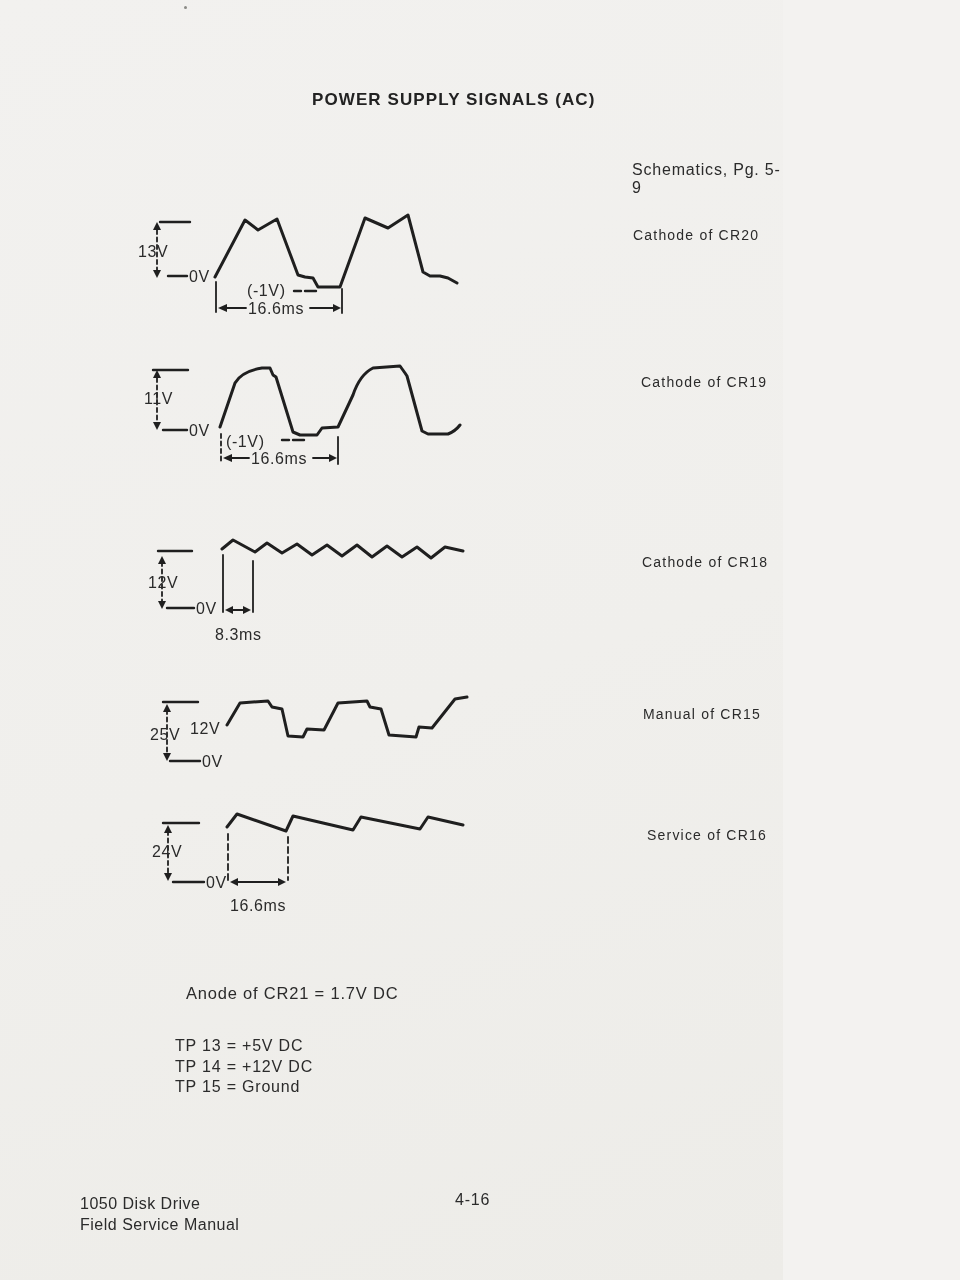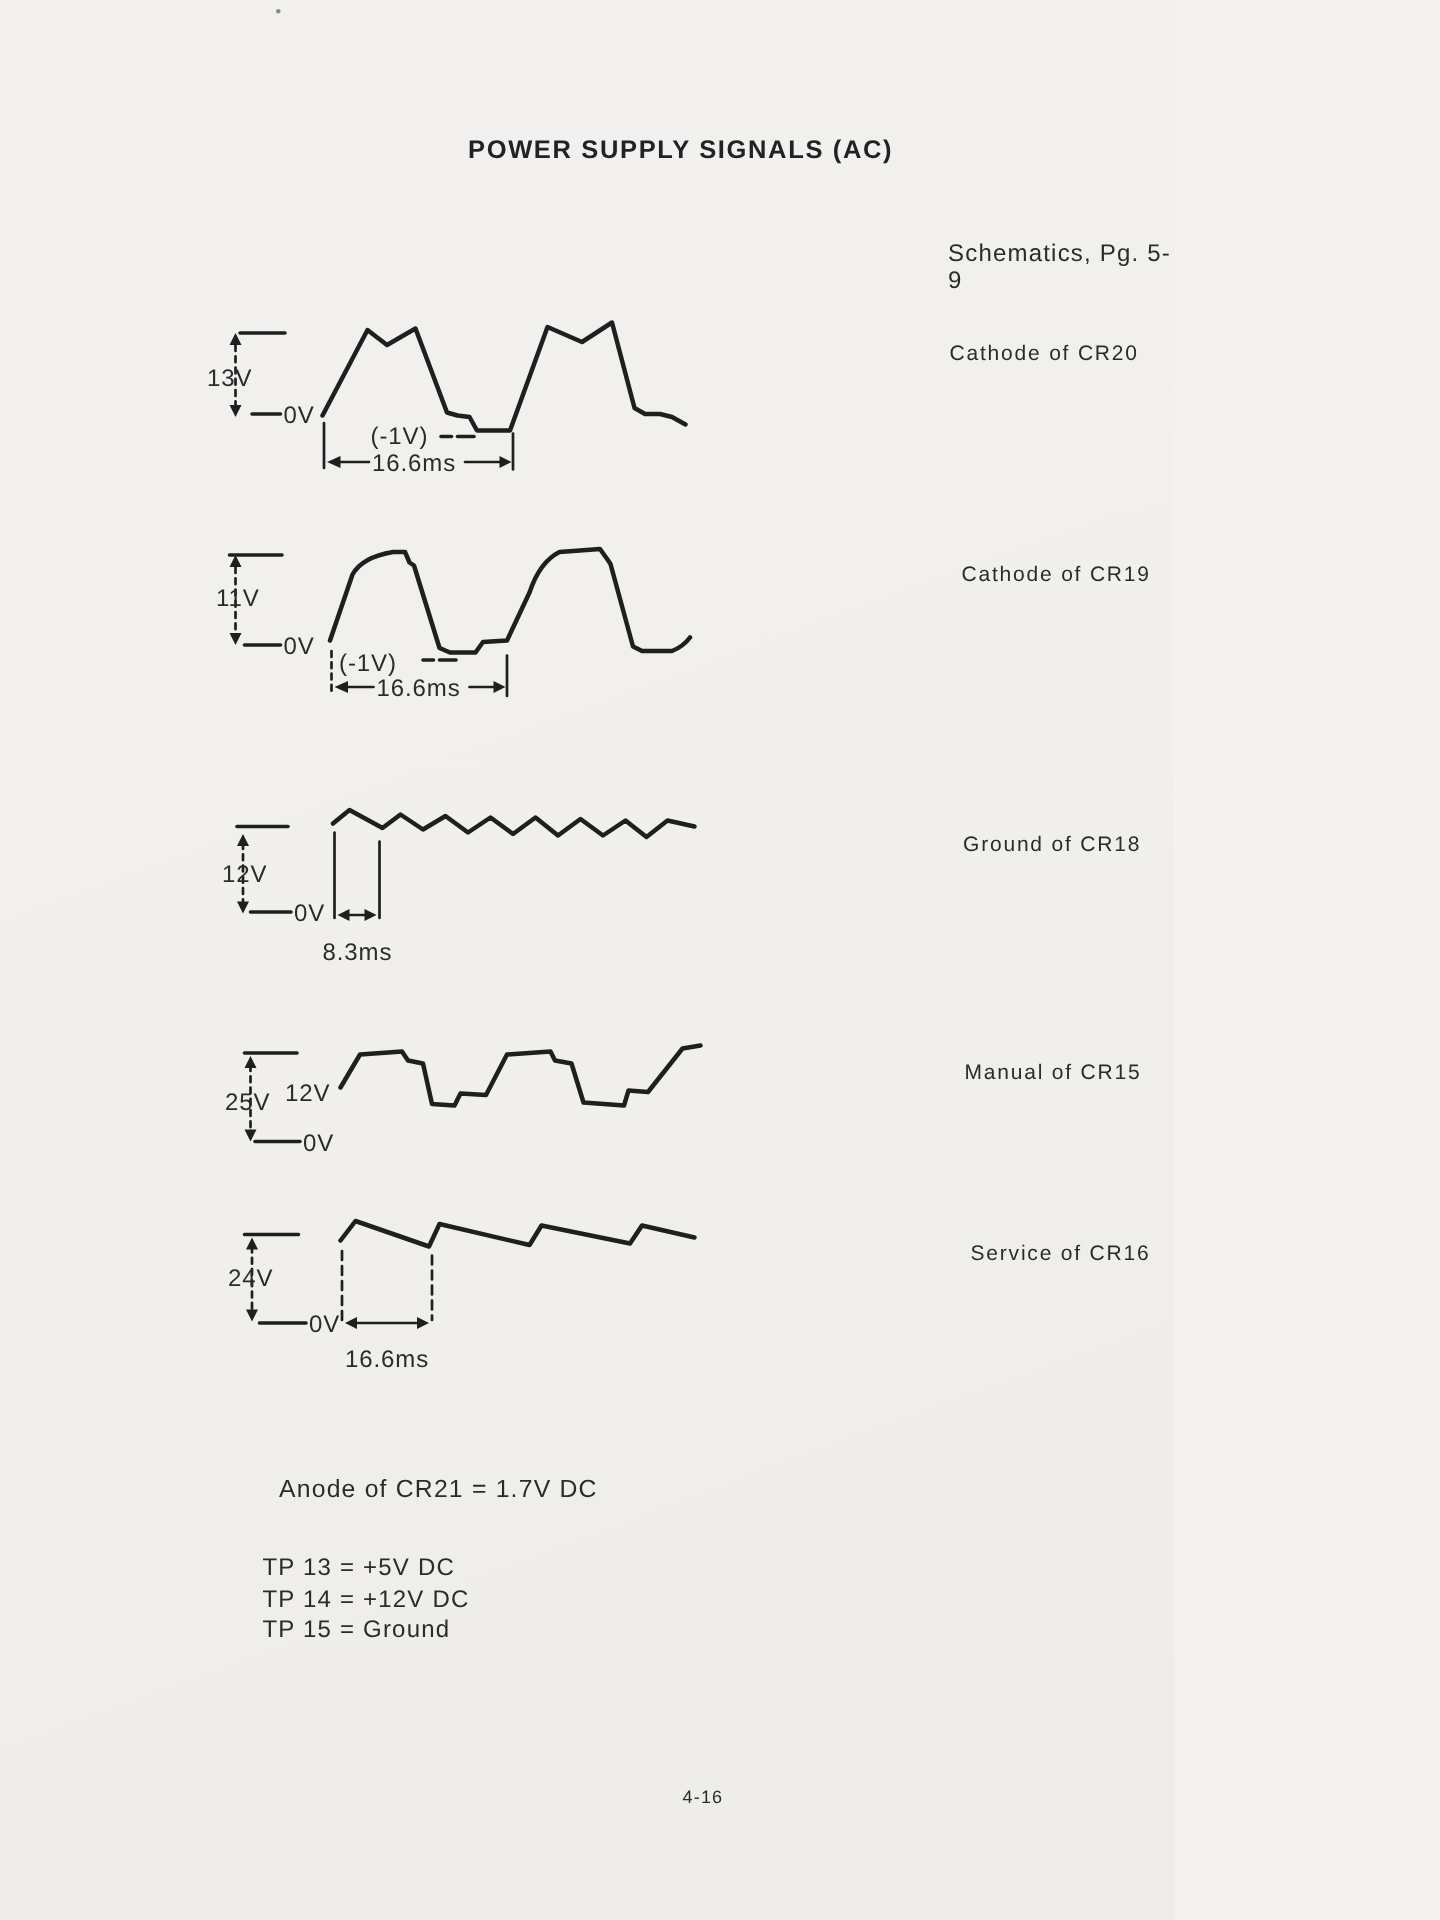--- a/index.html
+++ b/index.html
@@ -28,21 +28,21 @@
   .note-line{
     font-size:16.5px;letter-spacing:0.8px;color:#2b2b2b;
   }
   .tp-block div{
     font-size:16px;letter-spacing:0.8px;line-height:20.5px;color:#2b2b2b;
   }
   .footer-block div{
     font-size:16px;letter-spacing:0.5px;line-height:21px;color:#2b2b2b;
   }
   .page-num{
-    font-size:12px;letter-spacing:0.8px;color:#2b2b2b;
+    font-size:16px;letter-spacing:0.8px;color:#2b2b2b;
   }
   .punch-dot{
     position:absolute;background:#151515;border-radius:50%;
   }
   .speck{position:absolute;background:#8a8a86;border-radius:50%;}
   svg.wave{position:absolute;overflow:visible;}
   svg.wave path, svg.wave line{stroke:#1f1f1f;fill:none;stroke-linecap:round;stroke-linejoin:round;}
   svg.wave .trace{stroke-width:3px;}
   svg.wave .refline{stroke-width:2.4px;}
   svg.wave .thin{stroke-width:1.8px;}
@@ -57,21 +57,21 @@
 </head>
 <body>
 
 <div class="page">
 
   <div class="abs title" style="left:312px;top:90px;">POWER SUPPLY SIGNALS (AC)</div>
   <div class="abs ref-line" style="left:632px;top:161px;">Schematics, Pg. 5-9</div>
 
   <div class="abs sig-label" style="left:633px;top:227px;">Cathode of CR20</div>
   <div class="abs sig-label" style="left:641px;top:374px;text-align:center;">Cathode of CR19</div>
-  <div class="abs sig-label" style="left:642px;top:554px;">Ground of CR18</div>
+  <div class="abs sig-label" style="left:642px;top:554px;">Cathode of CR18</div>
   <div class="abs sig-label" style="left:643px;top:706px;">Manual of CR15</div>
   <div class="abs sig-label" style="left:647px;top:827px;">Service of CR16</div>
 
   <svg class="wave" style="left:130px;top:210px;" width="345" height="115" viewBox="0 0 345 115">
     <line class="refline" x1="30" y1="12" x2="60" y2="12"></line>
     <polygon class="head" points="27,12 23,20 31,20"></polygon>
     <line class="thin dash" x1="27" y1="20" x2="27" y2="60"></line>
     <polygon class="head" points="27,68 23,60 31,60"></polygon>
     <text x="8" y="47">13V</text>
     <line class="refline" x1="38" y1="66" x2="57" y2="66"></line>
@@ -156,20 +156,24 @@
     <text x="100" y="106">16.6ms</text>
   </svg>
 
   <div class="abs note-line" style="left:186px;top:984px;">Anode of CR21 = 1.7V DC</div>
   <div class="abs tp-block" style="left:175px;top:1036px;">
     <div>TP 13 = +5V DC</div>
     <div>TP 14 = +12V DC</div>
     <div>TP 15 = Ground</div>
   </div>
 
+  <div class="abs footer-block" style="left:80px;top:1193px;">
+    <div>1050 Disk Drive</div>
+    <div>Field Service Manual</div>
+  </div>
   <div class="abs page-num" style="left:455px;top:1191px;">4-16</div>
 
   <div class="punch-dot" style="left:920px;top:84px;width:34px;height:34px;"></div>
   <div class="punch-dot" style="left:923px;top:604px;width:35px;height:35px;"></div>
   <div class="punch-dot" style="left:931px;top:1120px;width:37px;height:37px;"></div>
 
   <div class="speck" style="left:184px;top:6px;width:3px;height:3px;"></div>
 
 </div>
 

